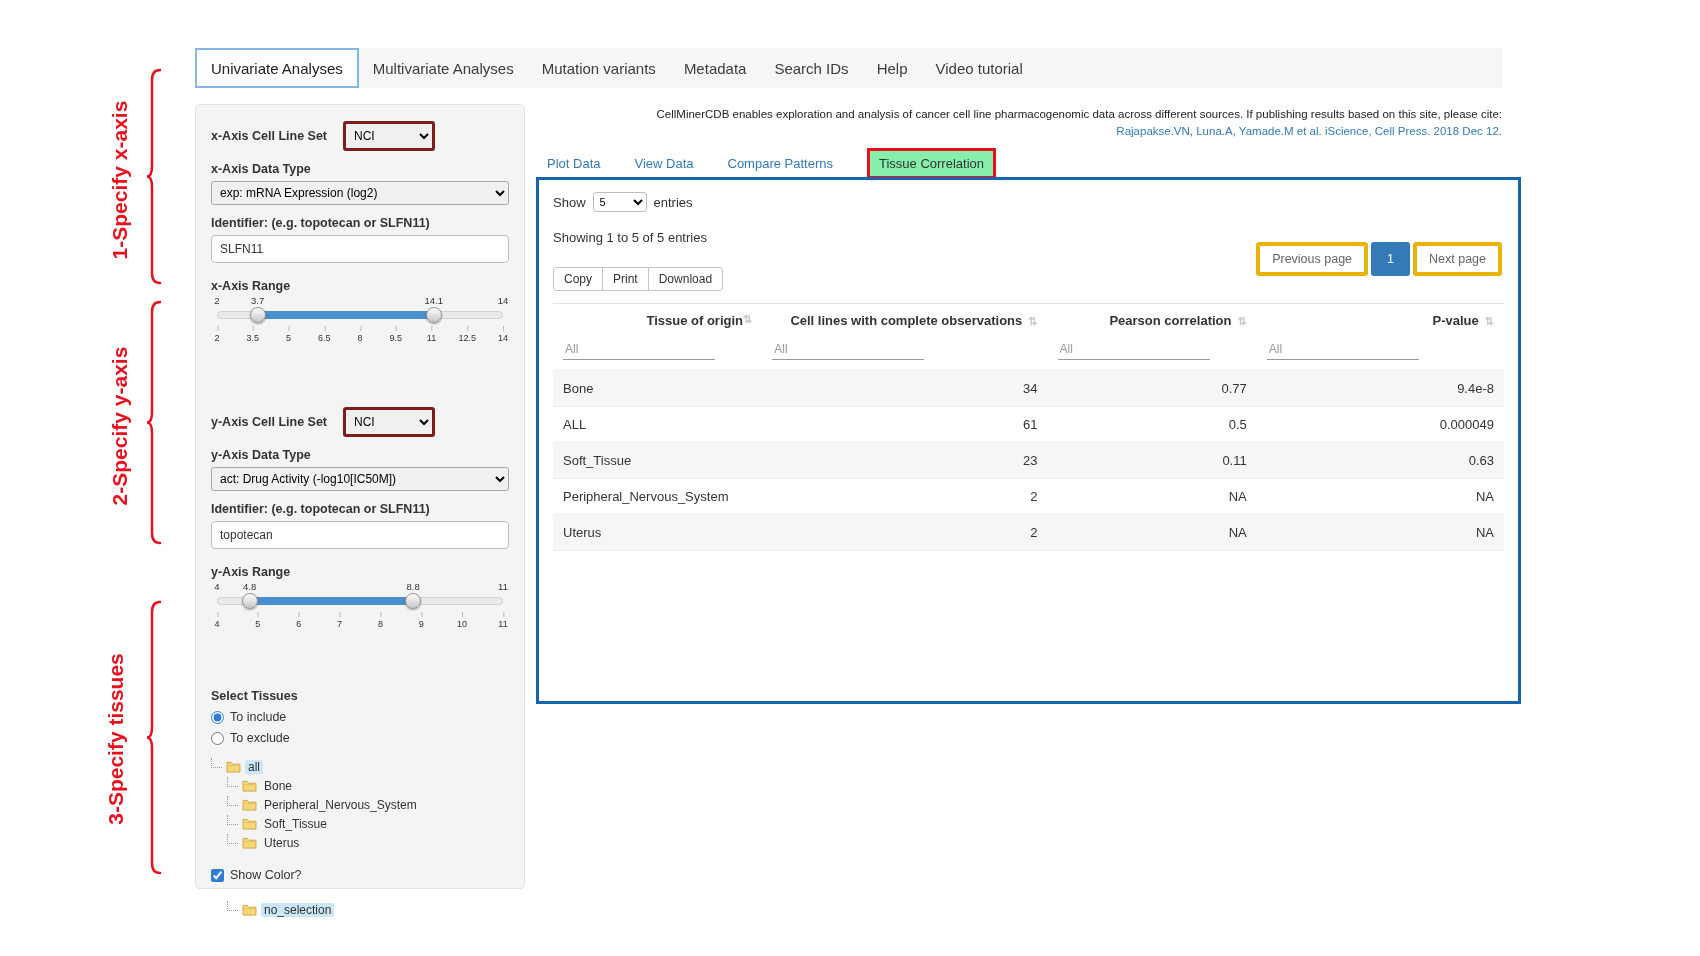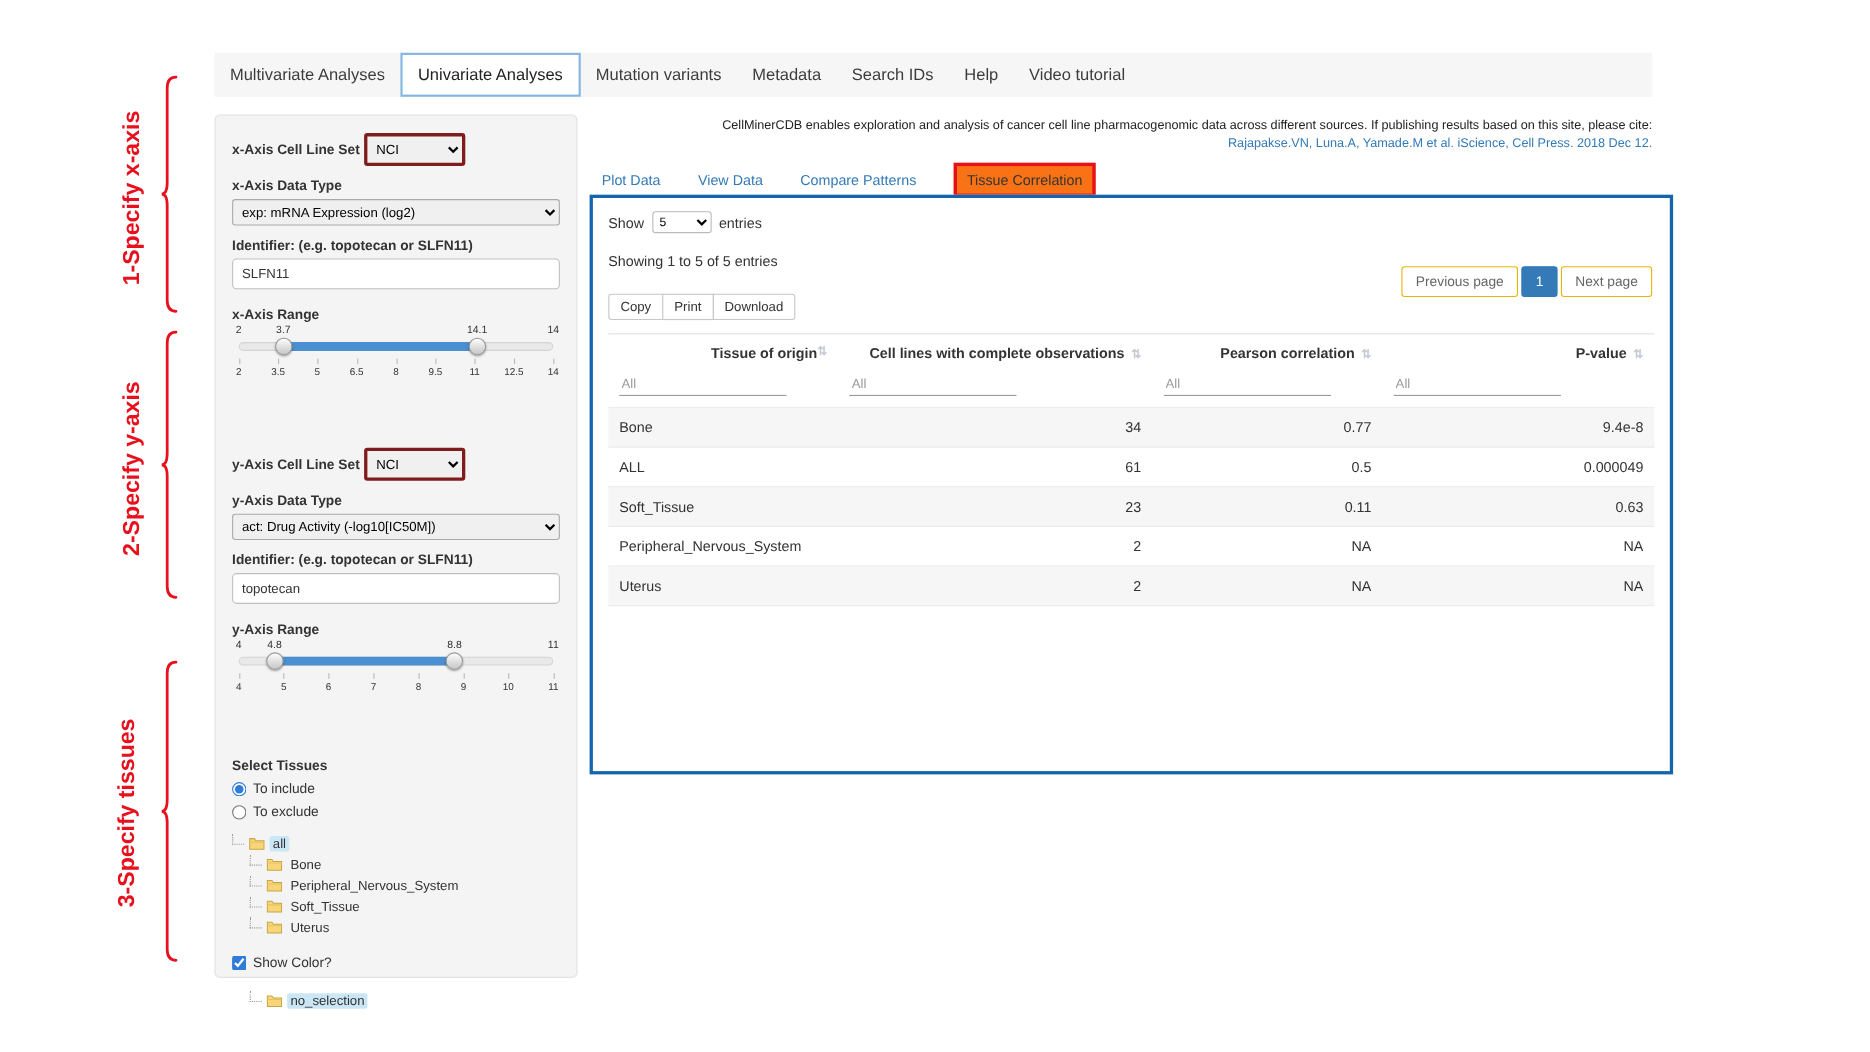--- a/index.html
+++ b/index.html
@@ -30,21 +30,21 @@
   }
   .nav-tab { display: flex; align-items: center; padding: 0 14px; cursor: pointer; white-space: nowrap; }
   .nav-tab.active { background: #fff; border: 2px solid #86b7e0; color: #222; }
 
   
   .sidebar {
     position: absolute; left: 195px; top: 104px; width: 330px; height: 785px;
     background: #f4f4f4; border: 1px solid #e2e2e2; border-radius: 5px;
     padding: 16px 15px; font-size: 13px;
   }
-  .inline-field { display: flex; align-items: center; gap: 4px; font-weight: 700; font-size: 12.5px; }
+  .inline-field { display: flex; align-items: center; gap: 16px; font-weight: 700; font-size: 12.5px; }
   .inline-field select { width: 92px; font-size: 12px; padding: 4px; background: #f0f0f0; border: 3px solid #7f1d1d; border-radius: 3px; }
   .block-label { font-weight: 700; font-size: 12.5px; display: block; margin: 11px 0 5px; }
   .full-select { width: 100%; font-size: 12px; padding: 3px 4px; background: #f0f0f0; border: 1px solid #a9a9a9; border-radius: 3px; }
   .text-input { width: 100%; height: 28px; border: 1px solid #bfbfbf; border-radius: 4px; padding: 4px 8px; font-size: 12px; color: #333; background: #fff; }
   .range-label { margin-top: 16px; margin-bottom: 14px; }
 
   .slider { position: relative; height: 52px; margin: 6px 6px 0; }
   .sl-min, .sl-max, .sl-val { position: absolute; top: -12px; font-size: 9.5px; color: #333; }
   .sl-min { left: 0; transform: translateX(-50%); }
   .sl-max { right: 0; transform: translateX(50%); }
@@ -75,32 +75,32 @@
   .show-color { margin-top: 16px; }
   .tree.last { margin-top: 18px; }
 
   
   .citation { position: absolute; left: 540px; top: 106px; width: 962px; text-align: right; font-size: 11.5px; color: #222; line-height: 1.45; }
   .cite-link { color: #337ab7; cursor: pointer; }
 
   .subtabs { position: absolute; left: 547px; top: 148px; display: flex; align-items: center; gap: 34px; font-size: 13px; }
   .subtab { cursor: pointer; white-space: nowrap; }
   .subtab.link { color: #337ab7; }
-  .subtab.active-red { color: #333; border: 3px solid #e8101c; padding: 5px 9px; background: #f97316; }
+  .subtab.active-red { color: #333; border: 3px solid #e8101c; padding: 5px 9px; background: #86efac; }
 
   .panel {
     position: absolute; left: 536px; top: 177px; width: 985px; height: 527px;
     border: 3px solid #1565ad; padding: 12px 14px; font-size: 13px; color: #333; background: #fff;
   }
   .show-row { display: flex; align-items: center; gap: 7px; }
   .show-row select { width: 54px; font-size: 11px; padding: 2px; border: 1px solid #bbb; border-radius: 3px; background: #fff; }
   .showing { margin-top: 18px; }
 
   .pagination { position: absolute; top: 62px; right: 16px; display: flex; gap: 3px; }
-  .page-btn { font-size: 12.5px; color: #666; background: #fff; border: 1px solid #eab308; border-radius: 3px; padding: 6px 12px; font-family: inherit; cursor: pointer; }
+  .page-btn { font-size: 12.5px; color: #666; background: #fff; border: 4px solid #eab308; border-radius: 3px; padding: 6px 12px; font-family: inherit; cursor: pointer; }
   .page-btn.current { background: #337ab7; color: #fff; border-color: #337ab7; }
 
   .btn-group { margin-top: 22px; display: inline-flex; }
   .btn-group button {
     font-size: 12px; color: #333; background: #fff; border: 1px solid #c6c6c6;
     padding: 4px 10px; margin-right: -1px; font-family: inherit; cursor: pointer;
   }
   .btn-group button:first-child { border-radius: 3px 0 0 3px; }
   .btn-group button:last-child { border-radius: 0 3px 3px 0; margin-right: 0; }
 
@@ -134,22 +134,22 @@
       <path d="M14 2 Q6 2 6 12 L6 98 Q6 108.5 1 108.5 Q6 108.5 6 119 L6 205 Q6 215 14 215" fill="none" stroke="#e8101c" stroke-width="2.5" stroke-linecap="round"></path>
     </svg>
   <svg class="brace b2" width="16" height="245" viewBox="0 0 16 245">
       <path d="M14 2 Q6 2 6 12 L6 112 Q6 122.5 1 122.5 Q6 122.5 6 133 L6 233 Q6 243 14 243" fill="none" stroke="#e8101c" stroke-width="2.5" stroke-linecap="round"></path>
     </svg>
   <svg class="brace b3" width="16" height="275" viewBox="0 0 16 275">
       <path d="M14 2 Q6 2 6 12 L6 127 Q6 137.5 1 137.5 Q6 137.5 6 148 L6 263 Q6 273 14 273" fill="none" stroke="#e8101c" stroke-width="2.5" stroke-linecap="round"></path>
     </svg>
 
   <nav class="navbar">
+    <div class="nav-tab active">Univariate Analyses</div>
     <div class="nav-tab">Multivariate Analyses</div>
-    <div class="nav-tab active">Univariate Analyses</div>
     <div class="nav-tab">Mutation variants</div>
     <div class="nav-tab">Metadata</div>
     <div class="nav-tab">Search IDs</div>
     <div class="nav-tab">Help</div>
     <div class="nav-tab">Video tutorial</div>
   </nav>
 
   <aside class="sidebar">
 
     <div class="inline-field">

